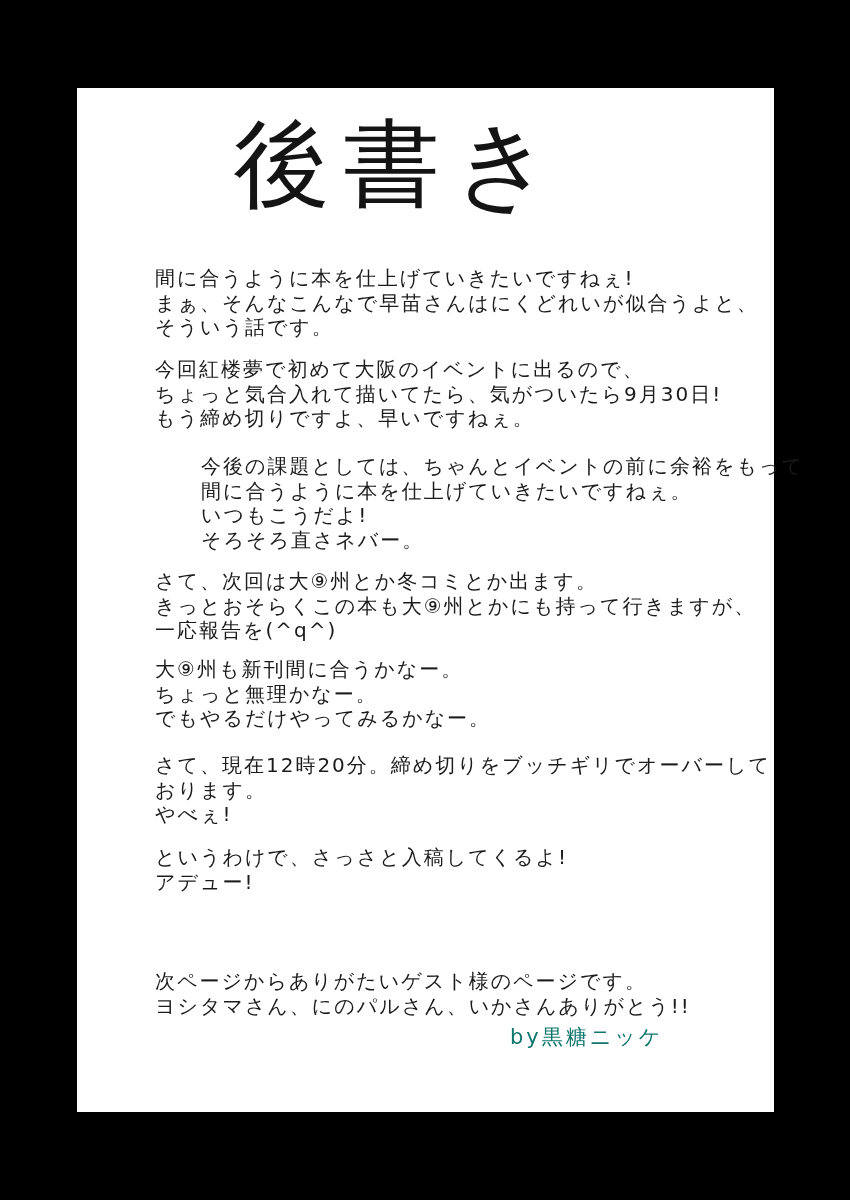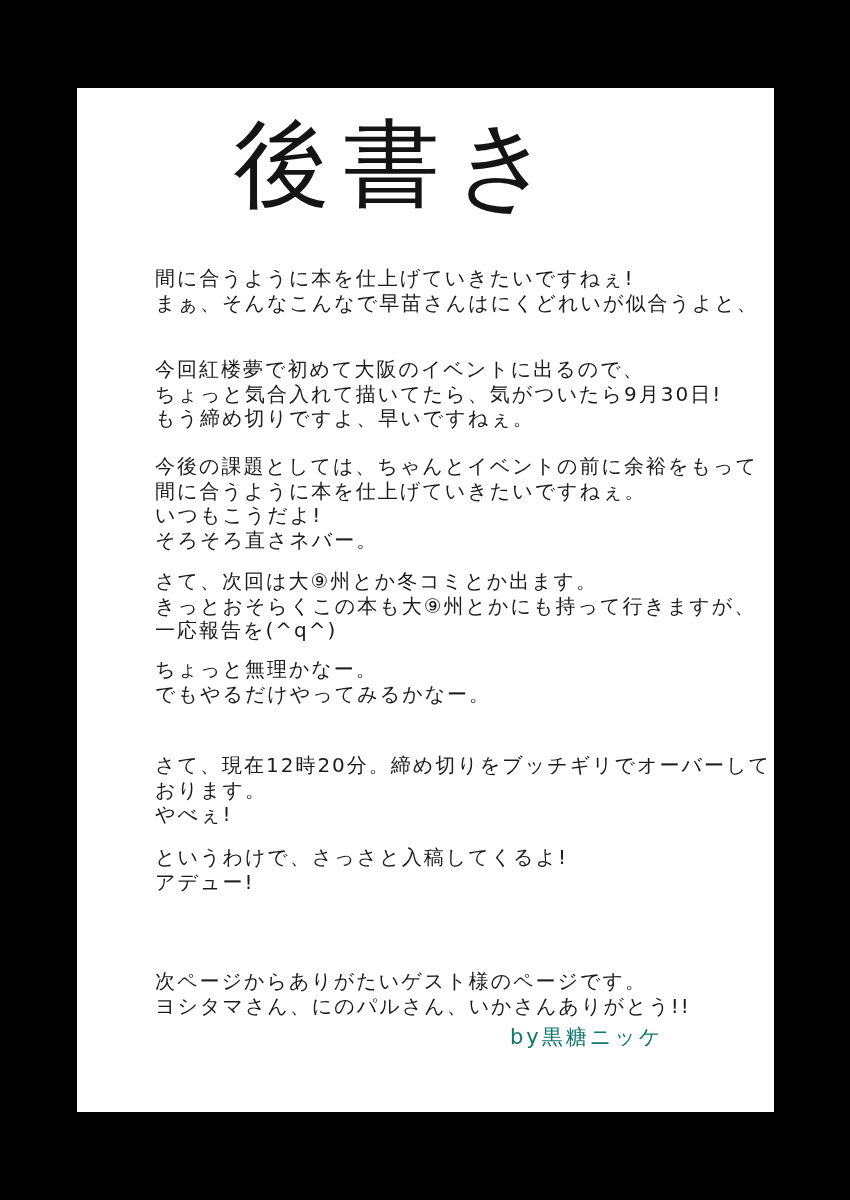--- a/index.html
+++ b/index.html
@@ -50,21 +50,21 @@
   }
   .line {
     font-size: 20px;
     line-height: 24.5px;
     letter-spacing: 2px;
     color: #1b1b1b;
     white-space: nowrap;
   }
   .para-0 { top: 178px; }
   .para-1 { top: 269px; }
-  .para-2 { top: 366px; }
+  .para-2 { top: 366px; margin-left: 46px; }
   .para-3 { top: 481px; }
   .para-4 { top: 569px; }
   .para-5 { top: 665px; }
   .para-6 { top: 757px; }
   .para-7 { top: 881px; }
   .signature {
     position: absolute;
     left: 433px;
     top: 935px;
     font-size: 21px;
@@ -78,20 +78,21 @@
 
 <div class="paper">
 
   <div class="page-title">後書き</div>
 
   <div class="body-text">
 
     <div class="para para-0">
       <div class="line">間に合うように本を仕上げていきたいですねぇ!</div>
       <div class="line">まぁ、そんなこんなで早苗さんはにくどれいが似合うよと、</div>
+      <div class="line">そういう話です。</div>
     </div>
 
     <div class="para para-1">
       <div class="line">今回紅楼夢で初めて大阪のイベントに出るので、</div>
       <div class="line">ちょっと気合入れて描いてたら、気がついたら9月30日!</div>
       <div class="line">もう締め切りですよ、早いですねぇ。</div>
     </div>
 
     <div class="para para-2">
       <div class="line">今後の課題としては、ちゃんとイベントの前に余裕をもって</div>
@@ -100,20 +101,21 @@
       <div class="line">そろそろ直さネバー。</div>
     </div>
 
     <div class="para para-3">
       <div class="line">さて、次回は大⑨州とか冬コミとか出ます。</div>
       <div class="line">きっとおそらくこの本も大⑨州とかにも持って行きますが、</div>
       <div class="line">一応報告を(^q^)</div>
     </div>
 
     <div class="para para-4">
+      <div class="line">大⑨州も新刊間に合うかなー。</div>
       <div class="line">ちょっと無理かなー。</div>
       <div class="line">でもやるだけやってみるかなー。</div>
     </div>
 
     <div class="para para-5">
       <div class="line">さて、現在12時20分。締め切りをブッチギリでオーバーして</div>
       <div class="line">おります。</div>
       <div class="line">やべぇ!</div>
     </div>
 

